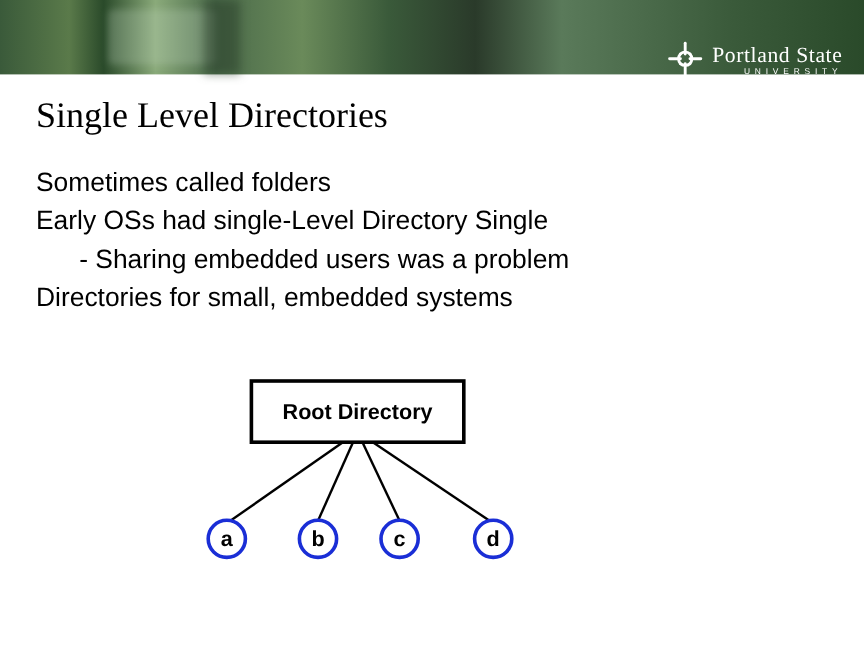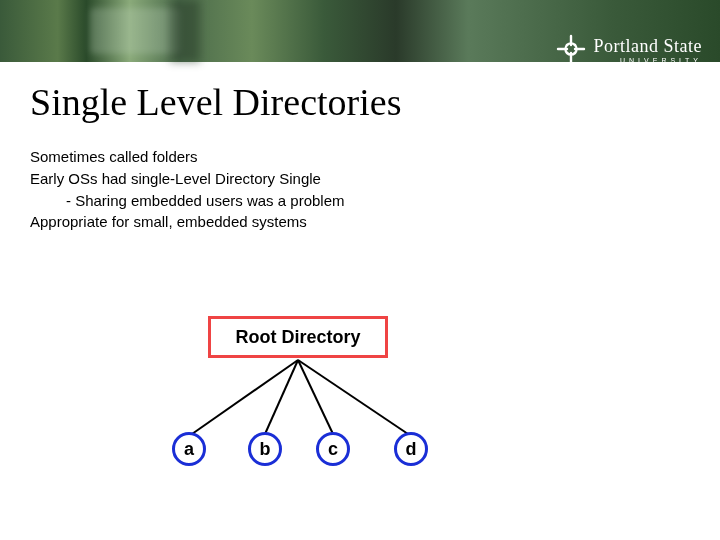--- a/index.html
+++ b/index.html
@@ -60,44 +60,44 @@
   }
   .logo-text .sub {
     font-family: Arial, sans-serif;
     font-size: 7px;
     letter-spacing: 4px;
     text-align: right;
     margin-top: 2px;
   }
   .slide-title {
     font-family: Georgia, 'Times New Roman', serif;
-    font-size: 38px;
+    font-size: 30px;
     font-weight: normal;
     margin: 18px 0 0 30px;
   }
   .body-text {
     font-family: Verdana, Arial, sans-serif;
-    font-size: 15px;
+    font-size: 22px;
     line-height: 1.45;
     margin: 22px 0 0 30px;
     color: #000;
   }
   .body-text .indent { padding-left: 36px; }
   .diagram {
     position: absolute;
     left: 120px;
     top: 310px;
     width: 420px;
     height: 200px;
   }
   .root-box {
     position: absolute;
     left: 88px; top: 6px;
-    width: 180px; height: 42px;
-    border: 3px solid #ef4444;
+    width: 180px; height: 54px;
+    border: 3px solid #000000;
     background: #fff;
     display: flex;
     align-items: center;
     justify-content: center;
     font-family: "Comic Sans MS", "Comic Sans", cursive, Arial, sans-serif;
     font-size: 18px;
     font-weight: bold;
   }
   .node {
     position: absolute;
@@ -144,21 +144,21 @@
     </span>
   </div>
 </div>
 
 <h1 class="slide-title">Single Level Directories</h1>
 
 <div class="body-text">
   <div>Sometimes called folders</div>
   <div>Early OSs had single-Level Directory Single</div>
   <div class="indent">-  Sharing embedded users was a problem</div>
-  <div>Appropriate for small, embedded systems</div>
+  <div>Directories for small, embedded systems</div>
 </div>
 
 <div class="diagram">
   <svg class="lines">
     <g stroke="#000" stroke-width="2" fill="none">
       <line x1="178" y1="50" x2="72" y2="124"></line>
       <line x1="178" y1="50" x2="145" y2="124"></line>
       <line x1="178" y1="50" x2="213" y2="124"></line>
       <line x1="178" y1="50" x2="288" y2="124"></line>
     </g>

